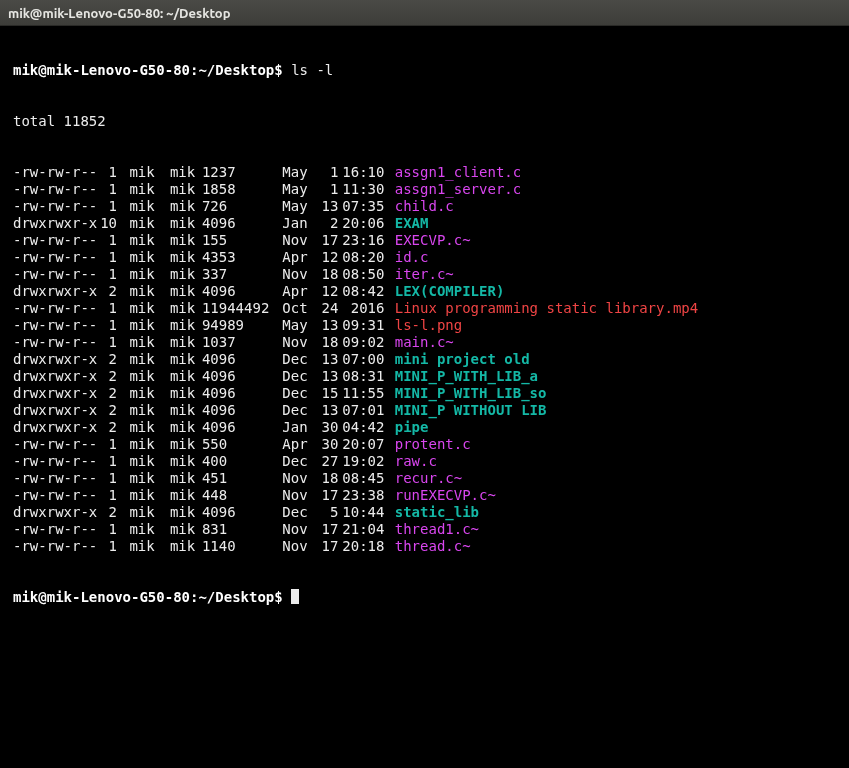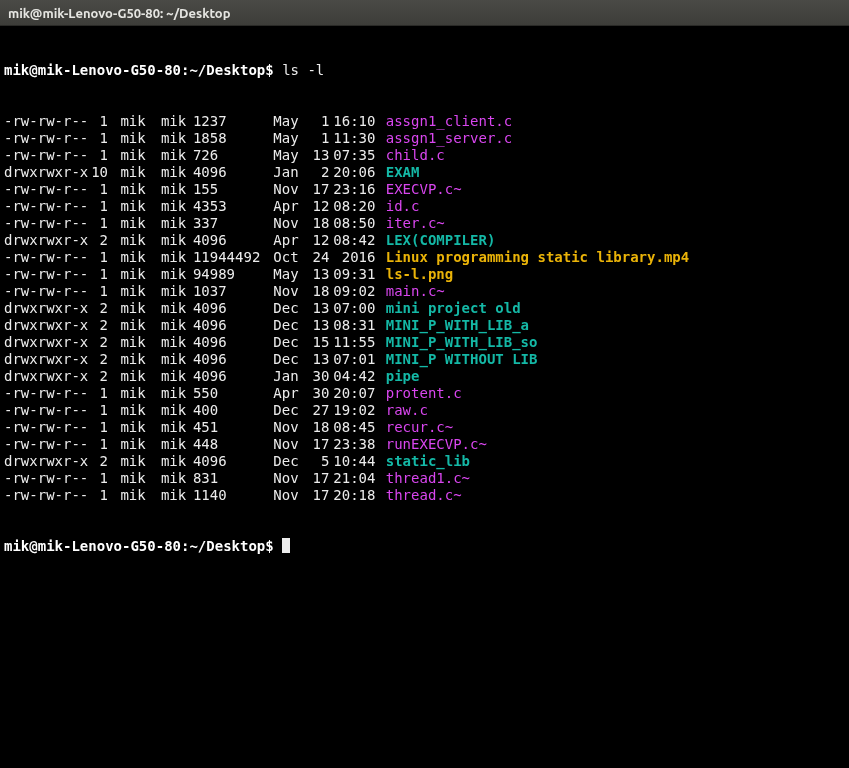--- a/index.html
+++ b/index.html
@@ -26,41 +26,42 @@
   .terminal {
     padding: 2px 4px;
     white-space: pre;
     line-height: 17px;
     font-size: 14px;
   }
   .prompt { color: #ffffff; font-weight: bold; }
   .cmd    { color: #ececec; }
   .fname  { color: #d946ef; }
   .dir    { color: #14b8a6; font-weight: bold; }
-  .media  { color: #eab308; font-weight: bold; }
+  .media  { color: #ef4444; font-weight: normal; }
   .cursor {
     display: inline-block;
     width: 8px; height: 15px;
     background: #ececec;
     vertical-align: -2px;
   }
-  .row { display: block; }
+  .row { display: block; margin-left: 9px; }
   .col-perm  { display:inline-block; width: 80px; }
   .col-links { display:inline-block; width: 24px; text-align:right; }
   .col-owner { display:inline-block; width: 32px; margin-left:4px;}
   .col-group { display:inline-block; width: 32px; }
   .col-size  { display:inline-block; width: 72px; text-align:left; }
   .col-month { display:inline-block; width: 32px; }
   .col-day   { display:inline-block; width: 24px; text-align:right; }
   .col-time  { display:inline-block; width: 48px; padding-left:4px; }
 </style>
 </head>
 <body>
 
 <div class="titlebar">
   <span>mik@mik-Lenovo-G50-80: ~/Desktop</span>
 </div>
 
 <div class="terminal">
   <div class="row"><span class="prompt">mik@mik-Lenovo-G50-80:~/Desktop$ </span><span class="cmd">ls -l</span></div>
+  <div class="row">total 11852</div>
   <div id="listing"><div class="row"><span class="col-perm">-rw-rw-r--</span><span class="col-links">1</span> <span class="col-owner">mik</span> <span class="col-group">mik</span><span class="col-size">1237</span> <span class="col-month">May</span><span class="col-day">1</span><span class="col-time">16:10</span> <span class="fname">assgn1_client.c</span></div><div class="row"><span class="col-perm">-rw-rw-r--</span><span class="col-links">1</span> <span class="col-owner">mik</span> <span class="col-group">mik</span><span class="col-size">1858</span> <span class="col-month">May</span><span class="col-day">1</span><span class="col-time">11:30</span> <span class="fname">assgn1_server.c</span></div><div class="row"><span class="col-perm">-rw-rw-r--</span><span class="col-links">1</span> <span class="col-owner">mik</span> <span class="col-group">mik</span><span class="col-size">726</span> <span class="col-month">May</span><span class="col-day">13</span><span class="col-time">07:35</span> <span class="fname">child.c</span></div><div class="row"><span class="col-perm">drwxrwxr-x</span><span class="col-links">10</span> <span class="col-owner">mik</span> <span class="col-group">mik</span><span class="col-size">4096</span> <span class="col-month">Jan</span><span class="col-day">2</span><span class="col-time">20:06</span> <span class="dir">EXAM</span></div><div class="row"><span class="col-perm">-rw-rw-r--</span><span class="col-links">1</span> <span class="col-owner">mik</span> <span class="col-group">mik</span><span class="col-size">155</span> <span class="col-month">Nov</span><span class="col-day">17</span><span class="col-time">23:16</span> <span class="fname">EXECVP.c~</span></div><div class="row"><span class="col-perm">-rw-rw-r--</span><span class="col-links">1</span> <span class="col-owner">mik</span> <span class="col-group">mik</span><span class="col-size">4353</span> <span class="col-month">Apr</span><span class="col-day">12</span><span class="col-time">08:20</span> <span class="fname">id.c</span></div><div class="row"><span class="col-perm">-rw-rw-r--</span><span class="col-links">1</span> <span class="col-owner">mik</span> <span class="col-group">mik</span><span class="col-size">337</span> <span class="col-month">Nov</span><span class="col-day">18</span><span class="col-time">08:50</span> <span class="fname">iter.c~</span></div><div class="row"><span class="col-perm">drwxrwxr-x</span><span class="col-links">2</span> <span class="col-owner">mik</span> <span class="col-group">mik</span><span class="col-size">4096</span> <span class="col-month">Apr</span><span class="col-day">12</span><span class="col-time">08:42</span> <span class="dir">LEX(COMPILER)</span></div><div class="row"><span class="col-perm">-rw-rw-r--</span><span class="col-links">1</span> <span class="col-owner">mik</span> <span class="col-group">mik</span><span class="col-size">11944492</span> <span class="col-month">Oct</span><span class="col-day">24</span><span class="col-time"> 2016</span> <span class="media">Linux programming static library.mp4</span></div><div class="row"><span class="col-perm">-rw-rw-r--</span><span class="col-links">1</span> <span class="col-owner">mik</span> <span class="col-group">mik</span><span class="col-size">94989</span> <span class="col-month">May</span><span class="col-day">13</span><span class="col-time">09:31</span> <span class="media">ls-l.png</span></div><div class="row"><span class="col-perm">-rw-rw-r--</span><span class="col-links">1</span> <span class="col-owner">mik</span> <span class="col-group">mik</span><span class="col-size">1037</span> <span class="col-month">Nov</span><span class="col-day">18</span><span class="col-time">09:02</span> <span class="fname">main.c~</span></div><div class="row"><span class="col-perm">drwxrwxr-x</span><span class="col-links">2</span> <span class="col-owner">mik</span> <span class="col-group">mik</span><span class="col-size">4096</span> <span class="col-month">Dec</span><span class="col-day">13</span><span class="col-time">07:00</span> <span class="dir">mini project old</span></div><div class="row"><span class="col-perm">drwxrwxr-x</span><span class="col-links">2</span> <span class="col-owner">mik</span> <span class="col-group">mik</span><span class="col-size">4096</span> <span class="col-month">Dec</span><span class="col-day">13</span><span class="col-time">08:31</span> <span class="dir">MINI_P_WITH_LIB_a</span></div><div class="row"><span class="col-perm">drwxrwxr-x</span><span class="col-links">2</span> <span class="col-owner">mik</span> <span class="col-group">mik</span><span class="col-size">4096</span> <span class="col-month">Dec</span><span class="col-day">15</span><span class="col-time">11:55</span> <span class="dir">MINI_P_WITH_LIB_so</span></div><div class="row"><span class="col-perm">drwxrwxr-x</span><span class="col-links">2</span> <span class="col-owner">mik</span> <span class="col-group">mik</span><span class="col-size">4096</span> <span class="col-month">Dec</span><span class="col-day">13</span><span class="col-time">07:01</span> <span class="dir">MINI_P WITHOUT LIB</span></div><div class="row"><span class="col-perm">drwxrwxr-x</span><span class="col-links">2</span> <span class="col-owner">mik</span> <span class="col-group">mik</span><span class="col-size">4096</span> <span class="col-month">Jan</span><span class="col-day">30</span><span class="col-time">04:42</span> <span class="dir">pipe</span></div><div class="row"><span class="col-perm">-rw-rw-r--</span><span class="col-links">1</span> <span class="col-owner">mik</span> <span class="col-group">mik</span><span class="col-size">550</span> <span class="col-month">Apr</span><span class="col-day">30</span><span class="col-time">20:07</span> <span class="fname">protent.c</span></div><div class="row"><span class="col-perm">-rw-rw-r--</span><span class="col-links">1</span> <span class="col-owner">mik</span> <span class="col-group">mik</span><span class="col-size">400</span> <span class="col-month">Dec</span><span class="col-day">27</span><span class="col-time">19:02</span> <span class="fname">raw.c</span></div><div class="row"><span class="col-perm">-rw-rw-r--</span><span class="col-links">1</span> <span class="col-owner">mik</span> <span class="col-group">mik</span><span class="col-size">451</span> <span class="col-month">Nov</span><span class="col-day">18</span><span class="col-time">08:45</span> <span class="fname">recur.c~</span></div><div class="row"><span class="col-perm">-rw-rw-r--</span><span class="col-links">1</span> <span class="col-owner">mik</span> <span class="col-group">mik</span><span class="col-size">448</span> <span class="col-month">Nov</span><span class="col-day">17</span><span class="col-time">23:38</span> <span class="fname">runEXECVP.c~</span></div><div class="row"><span class="col-perm">drwxrwxr-x</span><span class="col-links">2</span> <span class="col-owner">mik</span> <span class="col-group">mik</span><span class="col-size">4096</span> <span class="col-month">Dec</span><span class="col-day">5</span><span class="col-time">10:44</span> <span class="dir">static_lib</span></div><div class="row"><span class="col-perm">-rw-rw-r--</span><span class="col-links">1</span> <span class="col-owner">mik</span> <span class="col-group">mik</span><span class="col-size">831</span> <span class="col-month">Nov</span><span class="col-day">17</span><span class="col-time">21:04</span> <span class="fname">thread1.c~</span></div><div class="row"><span class="col-perm">-rw-rw-r--</span><span class="col-links">1</span> <span class="col-owner">mik</span> <span class="col-group">mik</span><span class="col-size">1140</span> <span class="col-month">Nov</span><span class="col-day">17</span><span class="col-time">20:18</span> <span class="fname">thread.c~</span></div></div>
   <div class="row"><span class="prompt">mik@mik-Lenovo-G50-80:~/Desktop$ </span><span class="cursor"></span></div>
 </div>
 
 </body></html>

